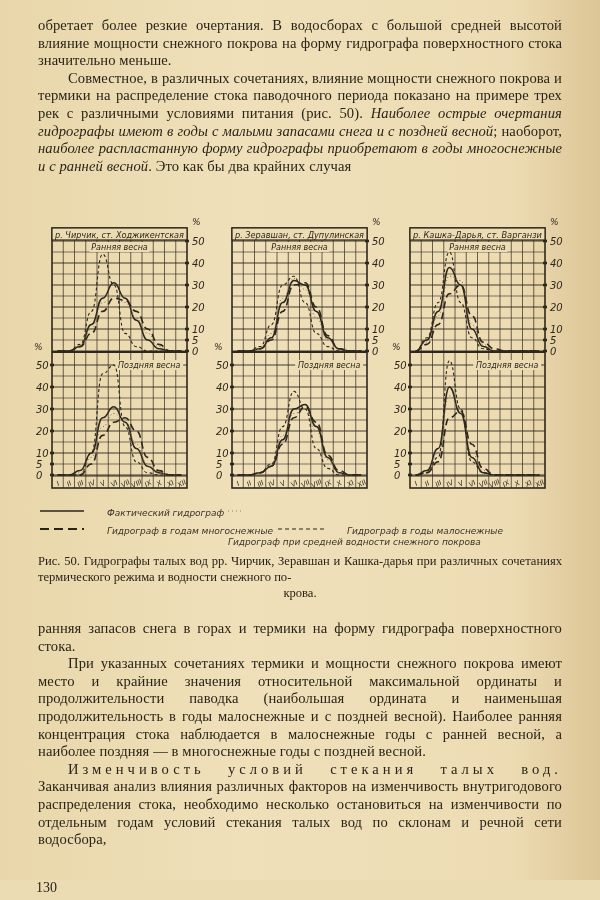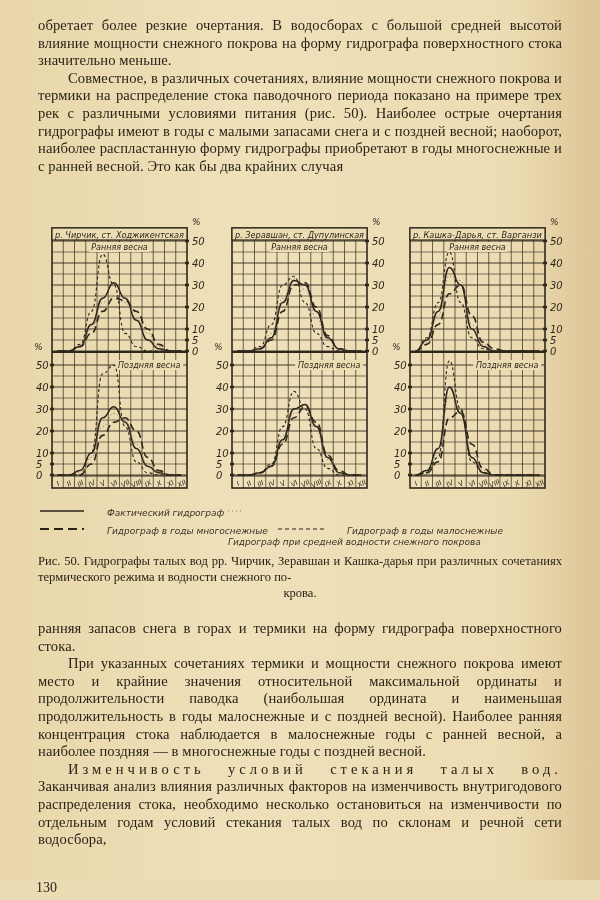--- a/index.html
+++ b/index.html
@@ -4,21 +4,21 @@
 <style>
   html,body{margin:0;padding:0;}
   body{width:600px;height:900px;background:#ecdcb4;position:relative;overflow:hidden;
        font-family:"Liberation Serif","DejaVu Serif",serif;color:#2a2418;}
   .page{position:absolute;left:0;top:0;width:600px;height:880px;
         background:linear-gradient(90deg,#e9d7aa 0%,#efe0ba 40%,#eddcb3 85%,#dcc596 100%);}
   .para{position:absolute;left:38px;width:524px;font-size:14.6px;line-height:17.6px;
         text-align:justify;letter-spacing:0.1px;}
   .para p{margin:0;}
   .indent{text-indent:30px;}
-  .it{}
+  .it{font-style:italic;}
   .spaced{letter-spacing:4px;}
   .fig{position:absolute;left:30px;top:215px;width:560px;height:290px;}
   .chart{position:absolute;top:0;width:170px;height:290px;}
   .chart svg{position:absolute;left:0;top:0;}
   .legend{position:absolute;left:40px;top:508px;width:540px;height:40px;
           font-family:"DejaVu Sans",sans-serif;font-style:italic;font-size:9px;color:#3a3328;}
   .leg-item{position:absolute;display:flex;align-items:flex-start;gap:23px;}
   .caption{position:absolute;left:38px;top:553px;width:524px;font-size:12.6px;line-height:16px;
            text-align:justify;}
   .caption .last{text-align:center;}
@@ -335,21 +335,21 @@
     <div class="leg-item" style="left:188px;top:0;flex-direction:column;">
       <svg width="14" height="6">
           <line x1="0" y1="3" x2="14" y2="3" stroke="#8a7d64" stroke-width="1" stroke-dasharray="1 3"></line>
         </svg>
       <span>Гидрограф при средней водности снежного покрова</span>
     </div>
     <div class="leg-item" style="left:0;top:18px;">
       <svg width="44" height="6">
           <line x1="0" y1="3" x2="44" y2="3" stroke="#2a2418" stroke-width="1.8" stroke-dasharray="9 5"></line>
         </svg>
-      <span>Гидрограф в годы многоснежные</span>
+      <span>Гидрограф в годам многоснежные</span>
     </div>
     <div class="leg-item" style="left:238px;top:18px;">
       <svg width="46" height="6">
           <line x1="0" y1="3" x2="46" y2="3" stroke="#2a2418" stroke-width="1.2" stroke-dasharray="4 3"></line>
         </svg>
       <span>Гидрограф в годы малоснежные</span>
     </div>
   </div>
 
   <div class="caption">

